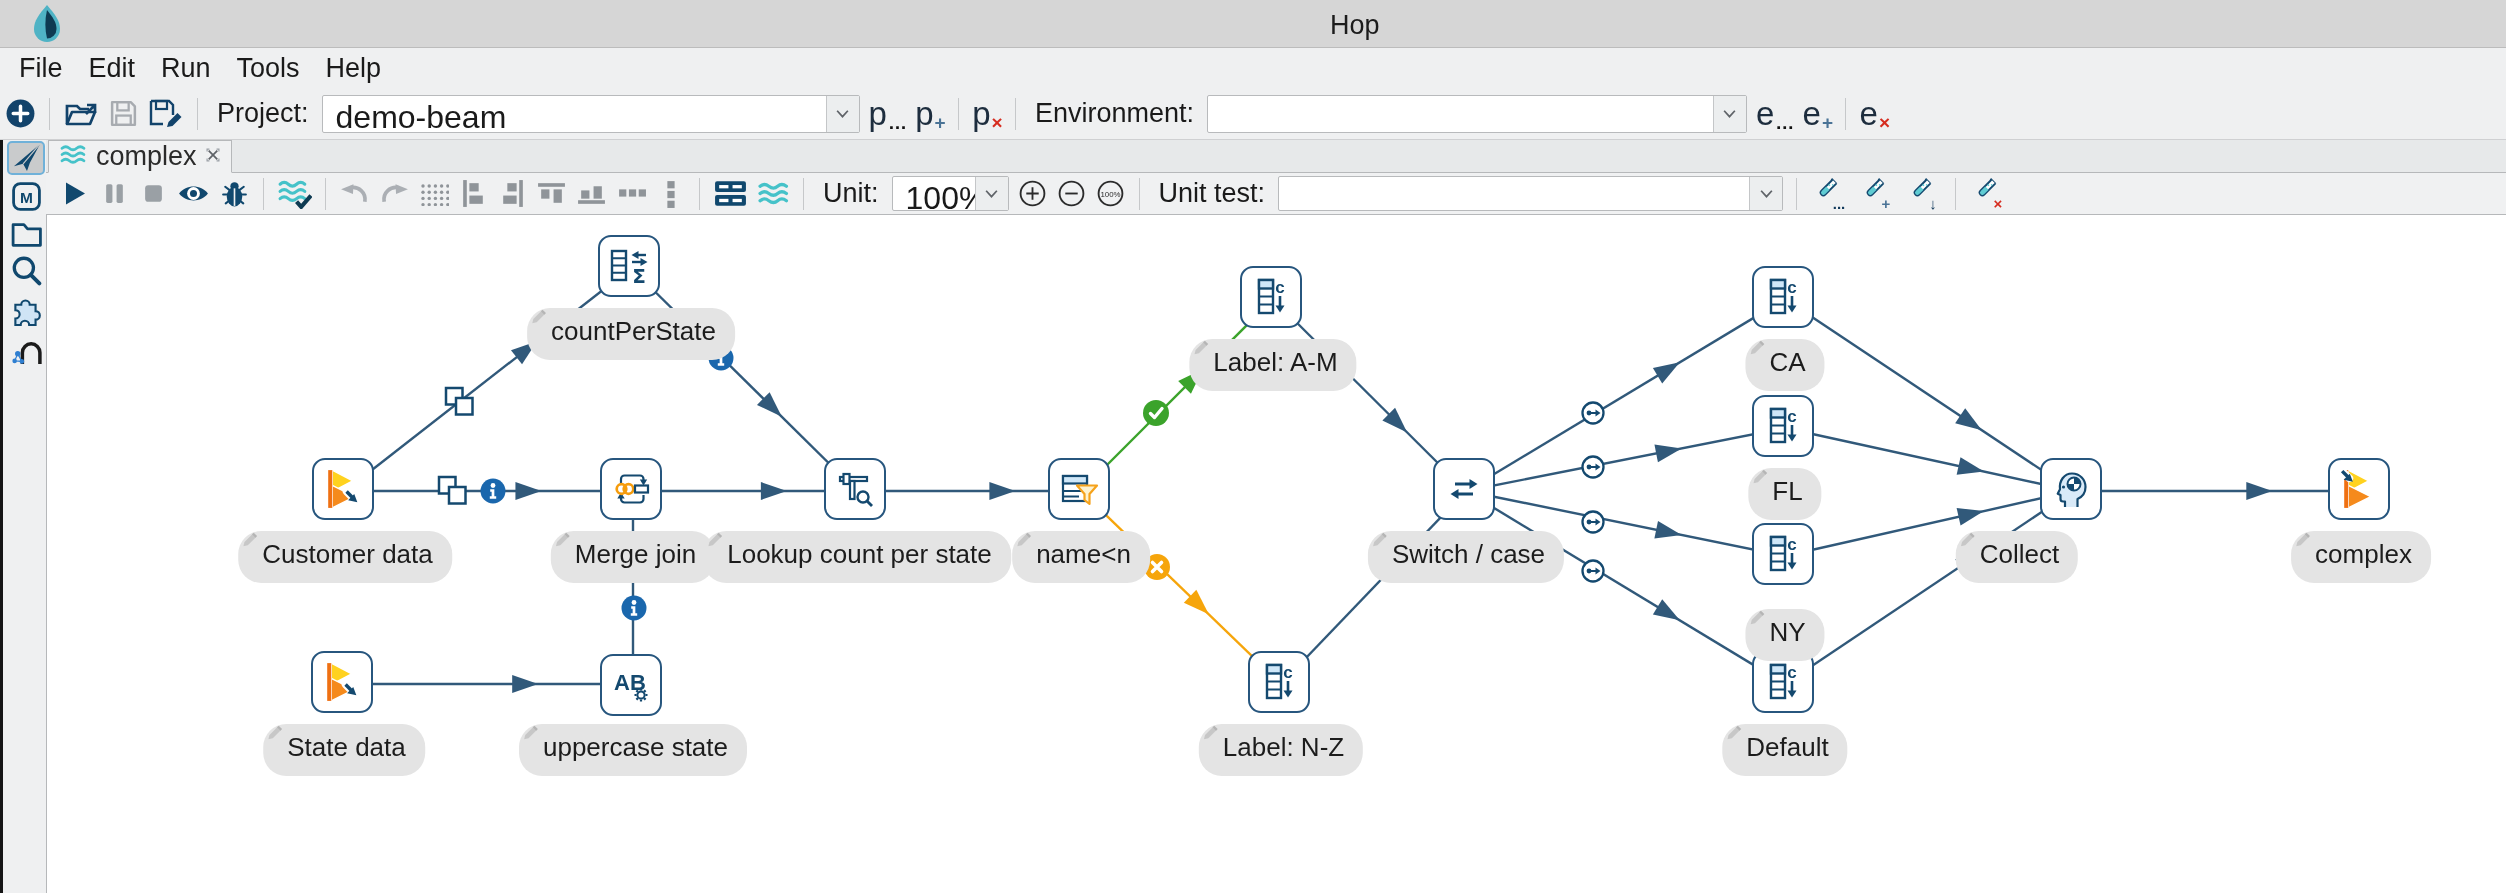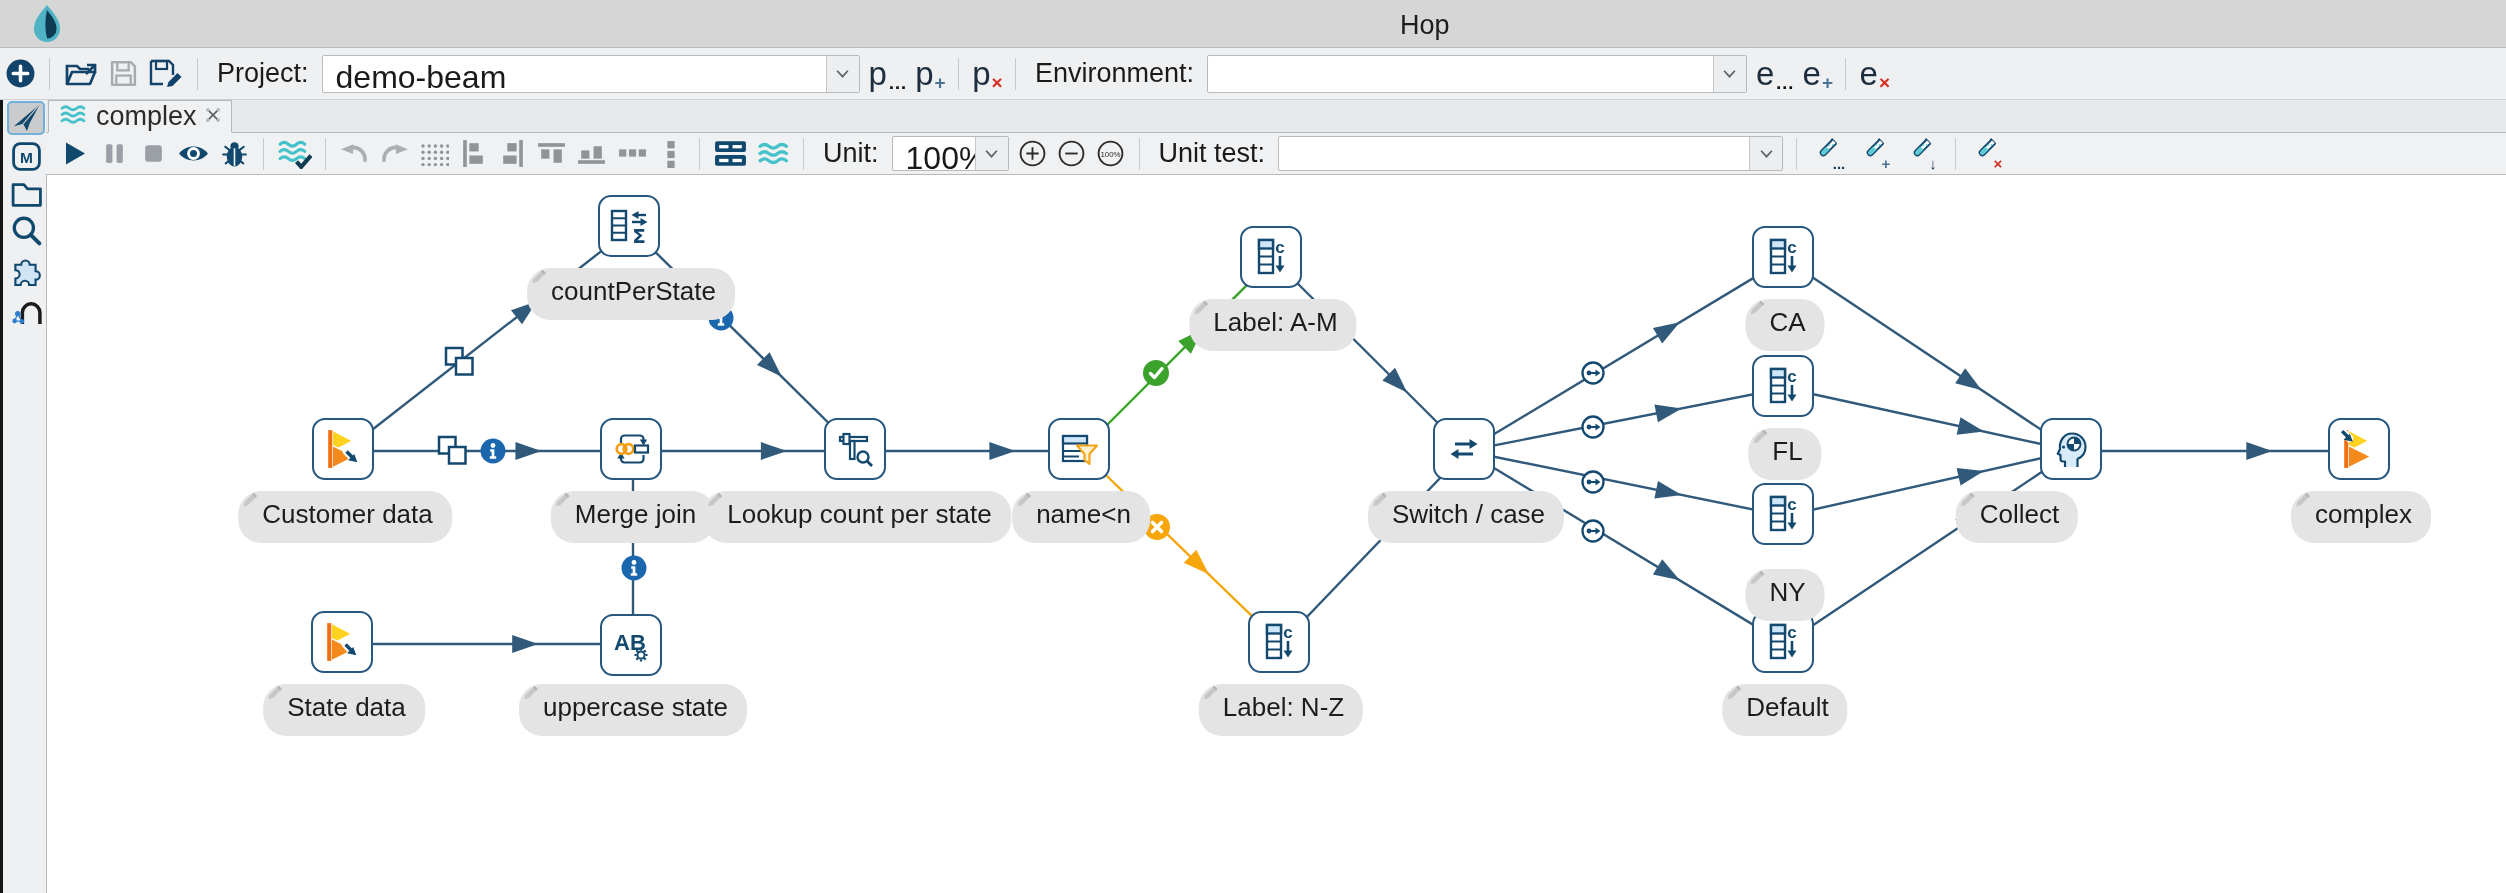--- a/index.html
+++ b/index.html
@@ -3,21 +3,21 @@
 <meta charset="utf-8">
 <style>
   * { margin:0; padding:0; box-sizing:border-box; }
   html,body { width:2506px; height:893px; overflow:hidden; }
   body { font-family:"Liberation Sans","DejaVu Sans",sans-serif; background:#eff0f1; color:#1a1a1a; }
   .app { width:2506px; height:893px; display:flex; flex-direction:column; }
 
   
   .titlebar { height:48px; background:#d6d6d6; border-bottom:1px solid #bcbcbc; position:relative; flex:0 0 48px; }
   .titlebar .logo { position:absolute; left:26px; top:3px; }
-  .titlebar .title { position:absolute; left:1400px; top:10px; font-size:27px; color:#1c1c1c; }
+  .titlebar .title { position:absolute; left:1330px; top:10px; font-size:27px; color:#1c1c1c; }
 
   
   .menubar { height:40px; flex:0 0 40px; background:#eff0f1; display:flex; align-items:center; padding-left:6px; }
   .menu-item { font-size:27px; padding:0 13px; color:#1a1a1a; }
 
   
   .toolbar-main { height:52px; flex:0 0 52px; background:#eff0f1; border-bottom:1px solid #cfd0d2; display:flex; align-items:center; gap:9px; padding-left:5px; }
   .toolbar-pipe { height:41px; flex:0 0 41px; background:#f0f1f2; display:flex; align-items:center; gap:9px; padding-left:14px; }
   .tbtn { display:flex; align-items:center; justify-content:center; min-width:30px; height:40px; }
   .tsep { width:1px; height:32px; background:#c6c8ca; margin:0 4px; flex:0 0 1px; }
@@ -54,20 +54,27 @@
 <div class="app">
 
   <div class="titlebar">
     <span class="logo" id="app-logo"><svg width="42" height="42" viewBox="0 0 42 42">
           <path d="M21 2 C29 11.5 34 17.5 34 26 a13 13 0 0 1 -26 0 C8 17.5 13 11.5 21 2 Z" fill="#4fb3c5"></path>
           <path d="M21 7 c6 7.5 9.5 12.5 9.5 19 A9.5 9.5 0 0 1 21 35.5 c-2.2 -9.5 -2.2 -19 0 -28.5 Z" fill="#0e3a52"></path>
         </svg></span>
     <span class="title">Hop</span>
   </div>
 
+  <nav class="menubar" id="menubar">
+      <span class="menu-item">File</span>
+      <span class="menu-item">Edit</span>
+      <span class="menu-item">Run</span>
+      <span class="menu-item">Tools</span>
+      <span class="menu-item">Help</span>
+    </nav>
 
   <div class="toolbar-main" id="toolbar-main">
       <span class="tbtn">
         <svg width="31" height="31" viewBox="0 0 30 30">
           <circle cx="15" cy="15" r="13.5" fill="#12436b"></circle>
           <path d="M15 8 v14 M8 15 h14" stroke="#fff" stroke-width="3.4" stroke-linecap="round"></path>
         </svg>
       </span>
       <div class="tsep"></div>
       <span class="tbtn">

